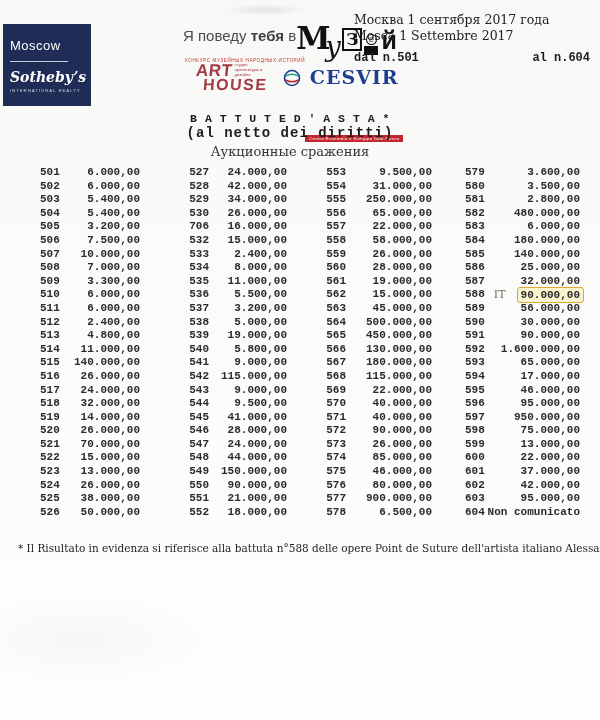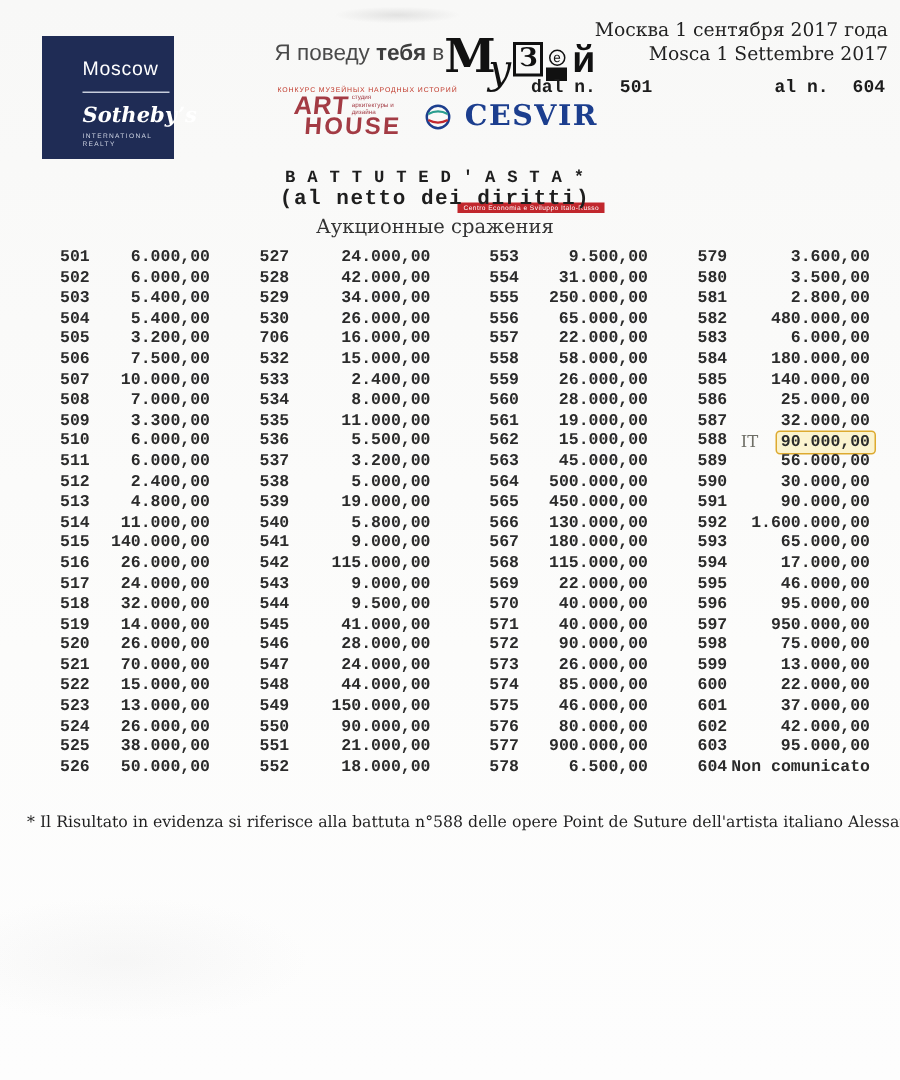--- a/index.html
+++ b/index.html
@@ -4,22 +4,22 @@
 <style>
   html,body{margin:0;padding:0;}
   body{width:600px;height:720px;background:#fbfbfa;overflow:hidden;
        font-family:"Liberation Sans",sans-serif;color:#2e2e2e;position:relative;}
   .page{position:absolute;inset:0;background:
         radial-gradient(ellipse 60px 8px at 265px 10px, rgba(160,160,160,.25), transparent 70%),
         radial-gradient(ellipse 180px 60px at 80px 640px, rgba(200,200,200,.12), transparent 70%),
         linear-gradient(180deg,#f8f8f7 0%,#fcfcfb 60%,#fdfdfd 100%);}
 
   
-  .sothebys{position:absolute;left:28px;top:24px;width:88px;height:82px;background:#1f2c55;
-            color:#fff;padding:10px 0 0 27px;box-sizing:border-box;}
+  .sothebys{position:absolute;left:3px;top:24px;width:88px;height:82px;background:#1f2c55;
+            color:#fff;padding:10px 0 0 7px;box-sizing:border-box;}
   .sothebys .city{font-size:13px;font-weight:400;letter-spacing:.5px;margin-top:4px;}
   .sothebys .rule{width:58px;height:1px;background:#c7cddc;margin:8px 0 7px 0;}
   .sothebys .brand{font-family:"DejaVu Serif",serif;font-weight:bold;font-size:14px;font-style:italic;}
   .sothebys .tagline{font-size:4.4px;letter-spacing:.9px;margin-top:3px;color:#cdd3e2;}
 
   .muzei{position:absolute;left:183px;top:20px;white-space:nowrap;}
   .muzei .phrase{font-size:15px;color:#4a4a4a;vertical-align:8px;}
   .muzei .phrase b{font-weight:bold;color:#3e3e3e;}
   .mz-m{font-family:"DejaVu Serif",serif;font-weight:bold;font-size:31px;color:#111;}
   .mz-u{font-family:"DejaVu Serif",serif;font-style:italic;font-size:27px;color:#111;
@@ -40,44 +40,44 @@
   .ah-note{font-size:4.2px;color:#a33b44;margin-left:2px;line-height:1.2;width:34px;}
   .ah-house{font-weight:bold;font-size:16px;letter-spacing:1.5px;margin:-2px 0 0 7px;transform:skew(-4deg);}
 
   .cesvir{position:absolute;left:283px;top:66px;display:flex;align-items:flex-start;}
   .cesvir .globe{margin:3px 4px 0 0;}
   .cesvir .body{display:flex;flex-direction:column;align-items:center;gap:48px;}
   .cesvir .name{font-family:"DejaVu Serif",serif;font-weight:bold;font-size:19px;color:#1c3e8e;letter-spacing:1px;}
   .cesvir .banner{background:#c1272d;color:#fff;font-size:4.4px;letter-spacing:.3px;
                   padding:1px 4px;margin-top:-1px;white-space:nowrap;}
 
-  .hdr-right{position:absolute;right:8px;top:12px;width:238px;text-align:right;
+  .hdr-right{position:absolute;right:8px;top:12px;width:238px;text-align:left;
              font-family:"DejaVu Serif",serif;color:#222;}
   .hdr-right .l1{font-size:12.5px;}
   .hdr-right .l2{font-size:12.5px;margin-top:1px;}
   .hdr-right .l3{font-size:12.5px;margin-top:22px;white-space:nowrap;}
   .dal-line{display:flex;justify-content:space-between;margin-top:8px;padding:0 2px 0 0;
             font-family:"Liberation Mono",monospace;font-weight:bold;font-size:12px;color:#1c1c1c;}
-  .dal-line .grp{display:flex;gap:16px;}
+  .dal-line .grp{display:flex;}
 
   
   .title-block{position:absolute;left:120px;top:112px;width:340px;text-align:center;}
   .title-block .t1{font-family:"Liberation Mono",monospace;font-weight:bold;font-size:11.5px;
                    letter-spacing:.5px;color:#1e1e1e;}
   .title-block .t2{font-family:"Liberation Mono",monospace;font-weight:bold;font-size:14px;
                    letter-spacing:1px;color:#1e1e1e;margin-top:0;}
   .title-block .t3{font-family:"DejaVu Serif",serif;font-size:13px;color:#333;margin-top:3px;}
 
   
   .table{position:absolute;top:166px;left:0;width:600px;
          font-family:"Liberation Mono",monospace;font-weight:bold;font-size:11px;color:#2b2b2b;}
   .trow{display:grid;grid-template-columns:36px 64px 69px 78px 59px 86px 70px 78px;
         height:13.6px;line-height:13.6px;padding-left:40px;}
   .lot{white-space:nowrap;}
-  .lot.c2{padding-left:33px;}
+  .lot.c2{padding-left:33px;text-align:right;}
   .lot.c3{padding-left:23px;text-align:right;}
   .lot.c4{padding-left:33px;display:flex;}
   .val{display:flex;justify-content:flex-end;position:relative;white-space:nowrap;}
   .prefix{font-family:"DejaVu Serif",serif;font-weight:normal;color:#6e6e66;
           font-size:11px;margin-left:9px;}
   .hl{background:#fbf3cf;border:1.6px solid #ddaa30;border-radius:3px;
       padding:0 3px;margin:-1px -4px 0 0;height:14px;display:flex;align-items:center;}
 
   
   .footnotes{position:absolute;left:18px;top:542px;width:578px;

